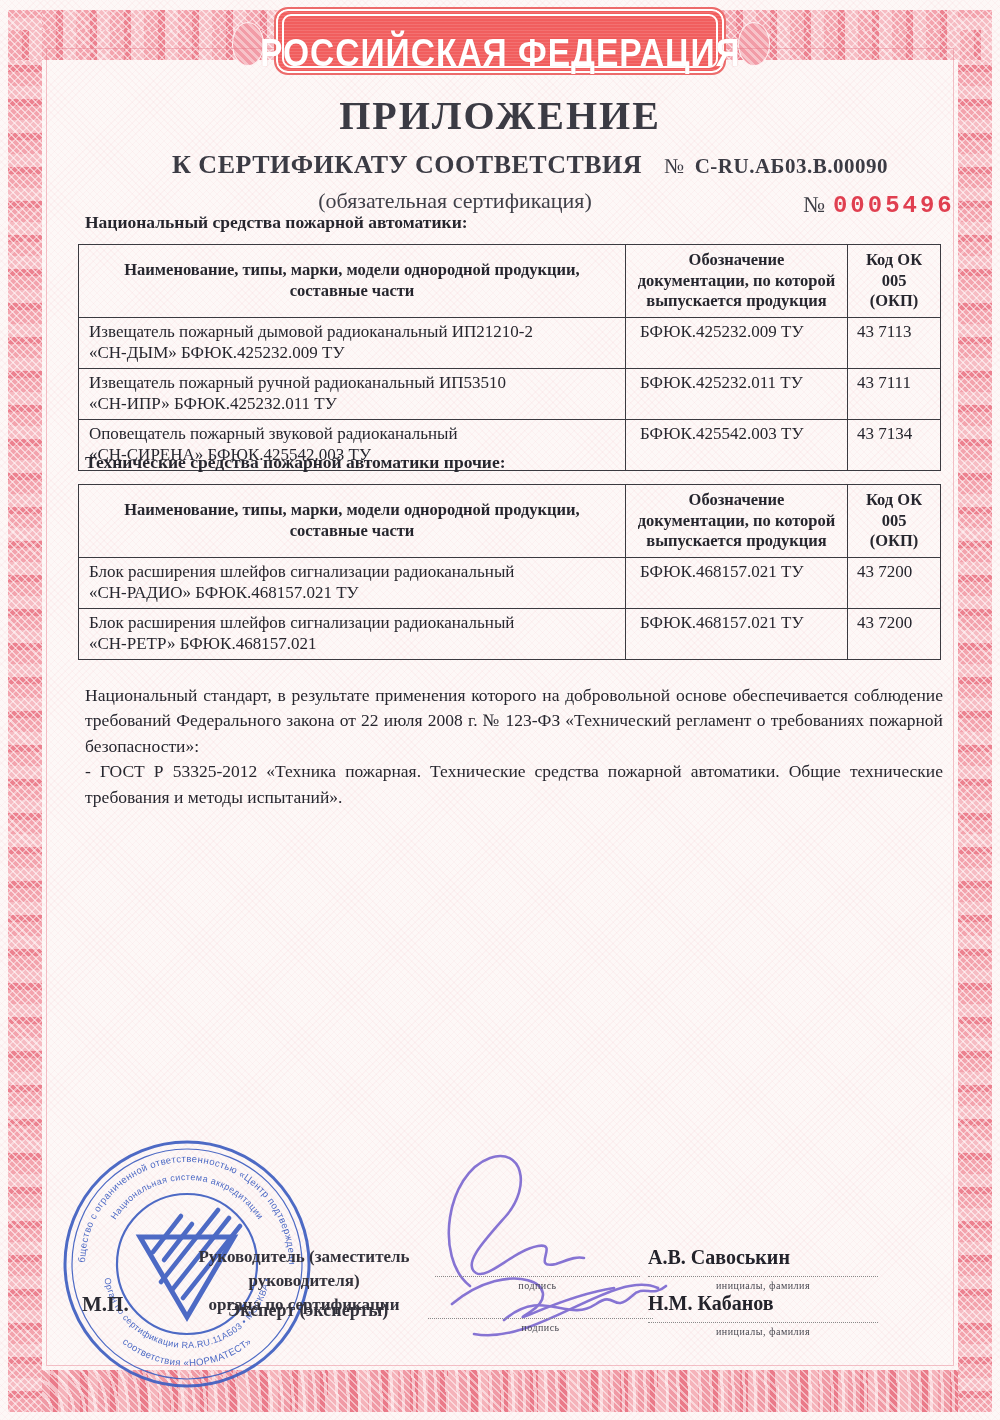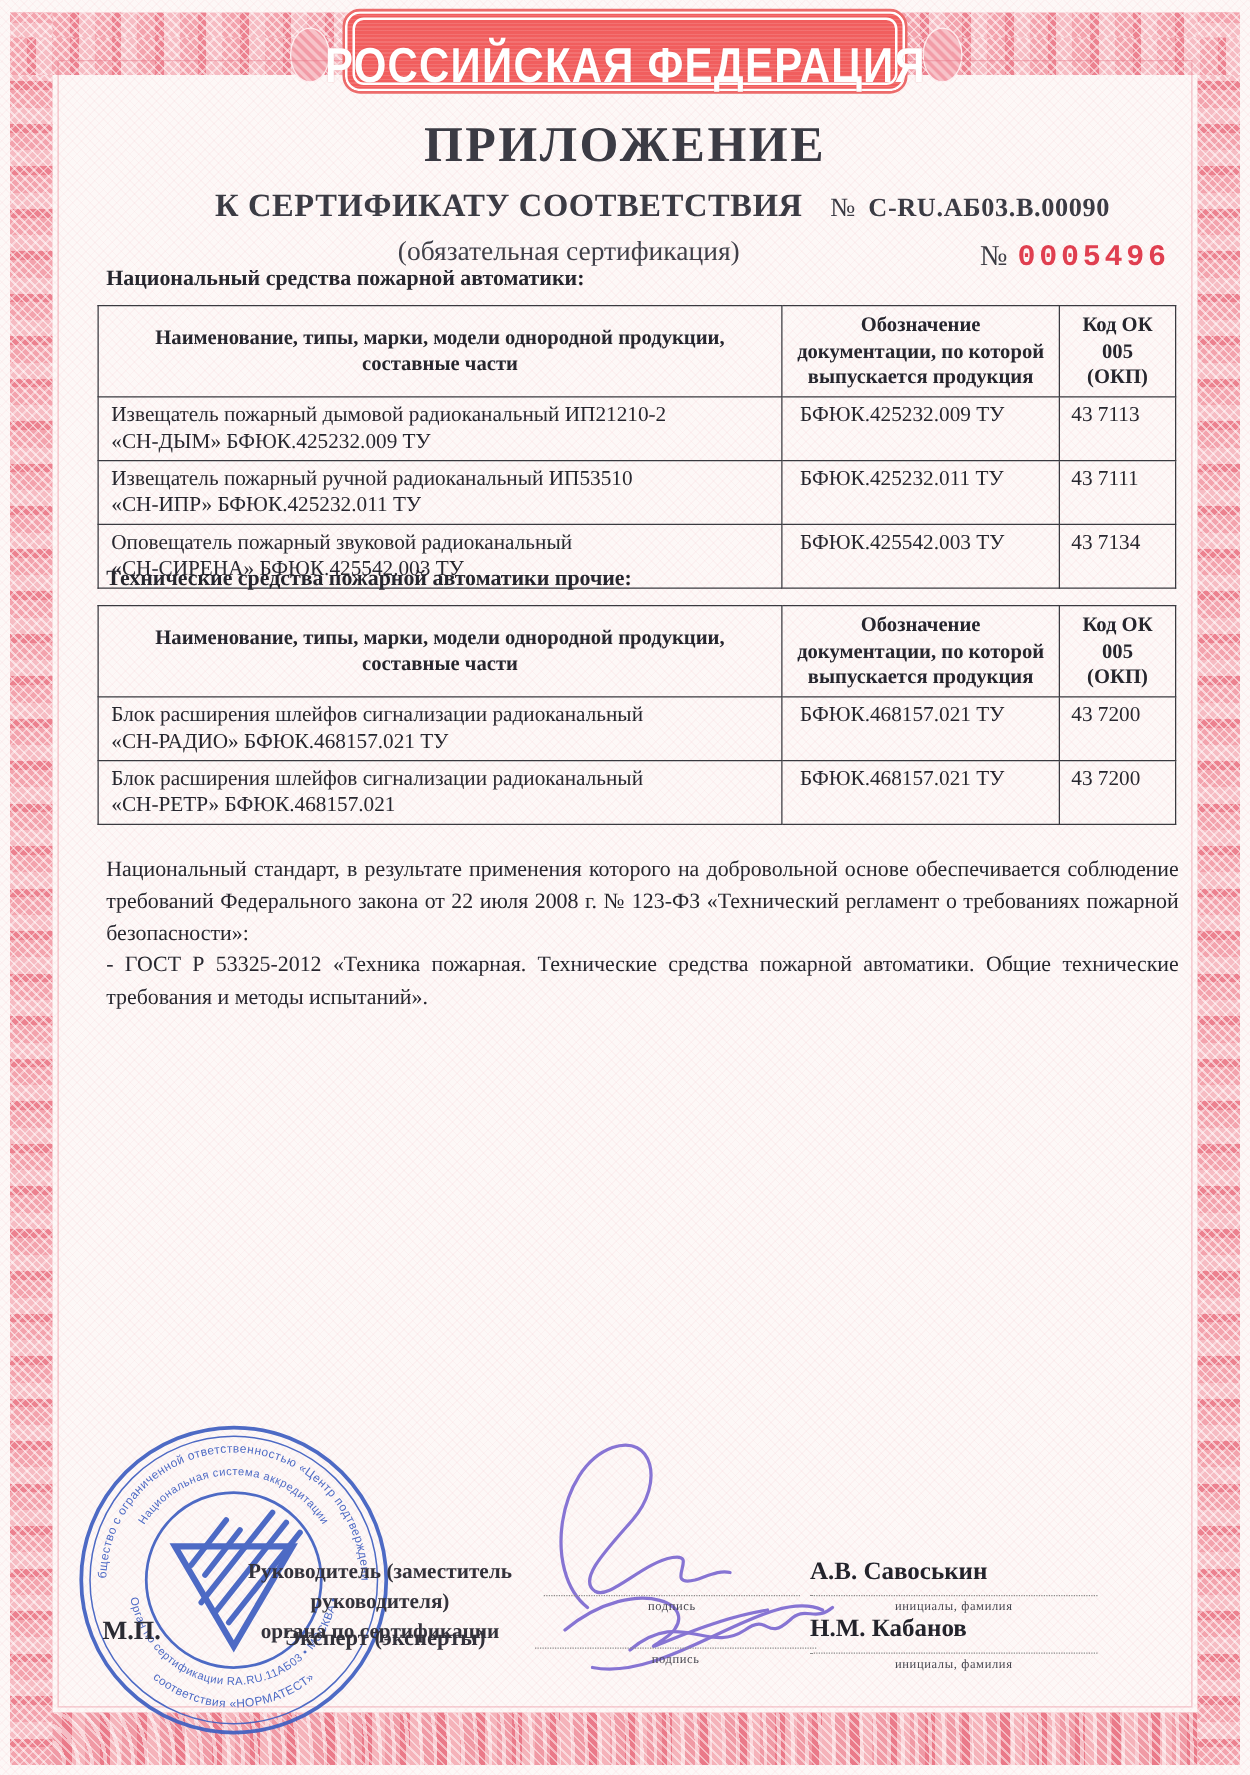--- a/index.html
+++ b/index.html
@@ -59,21 +59,21 @@
     text-shadow:0 0 1px rgba(200,40,40,.4);white-space:nowrap;z-index:1;
   }
   
   .doc-title{position:absolute;left:0;width:1000px;top:92px;text-align:center;
     font-size:40px;font-weight:600;letter-spacing:2px;color:#3b3b44;}
   .subtitle{position:absolute;left:60px;width:940px;top:150px;text-align:center;
     font-size:26px;font-weight:600;color:#3b3b44;letter-spacing:.5px;}
   .subtitle .numsign{font-size:21px;font-weight:400;padding:0 10px 0 22px;}
   .subtitle .certnum{font-size:21px;font-weight:700;letter-spacing:.5px;}
   .cert-type{position:absolute;left:0;width:910px;top:188px;text-align:center;font-size:22px;color:#3f3f48;}
-  .form-num{position:absolute;left:784px;top:192px;font-size:23px;color:#3c3c44;white-space:nowrap;text-align:right;}
+  .form-num{position:absolute;left:803px;top:192px;font-size:23px;color:#3c3c44;white-space:nowrap;text-align:right;}
   .form-num .digits{font-family:"Liberation Mono","DejaVu Sans Mono",monospace;
     color:#e03f50;font-size:24px;letter-spacing:3px;font-weight:700;padding-left:8px;}
   .sec-heading{position:absolute;left:85px;font-size:17.5px;font-weight:700;color:#26262e;}
   .sec1-h{top:212px;}
   .sec2-h{top:452px;}
   
   .tbl-wrap{position:absolute;left:78px;width:862px;}
   .t1{top:244px;} .t2{top:484px;}
   table.ctable{border-collapse:collapse;width:862px;table-layout:fixed;}
   .ctable th,.ctable td{border:1.4px solid #3a3a40;vertical-align:top;}

